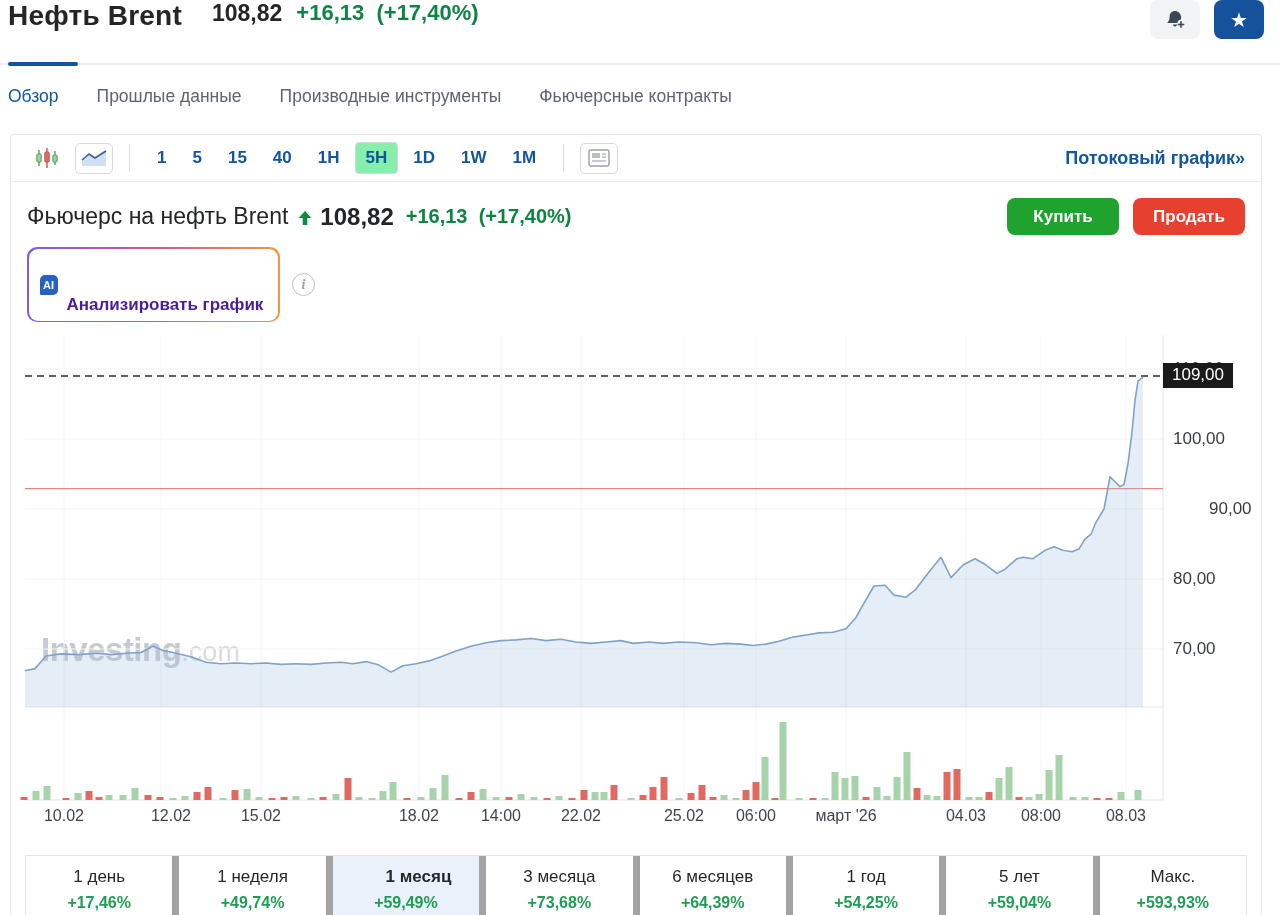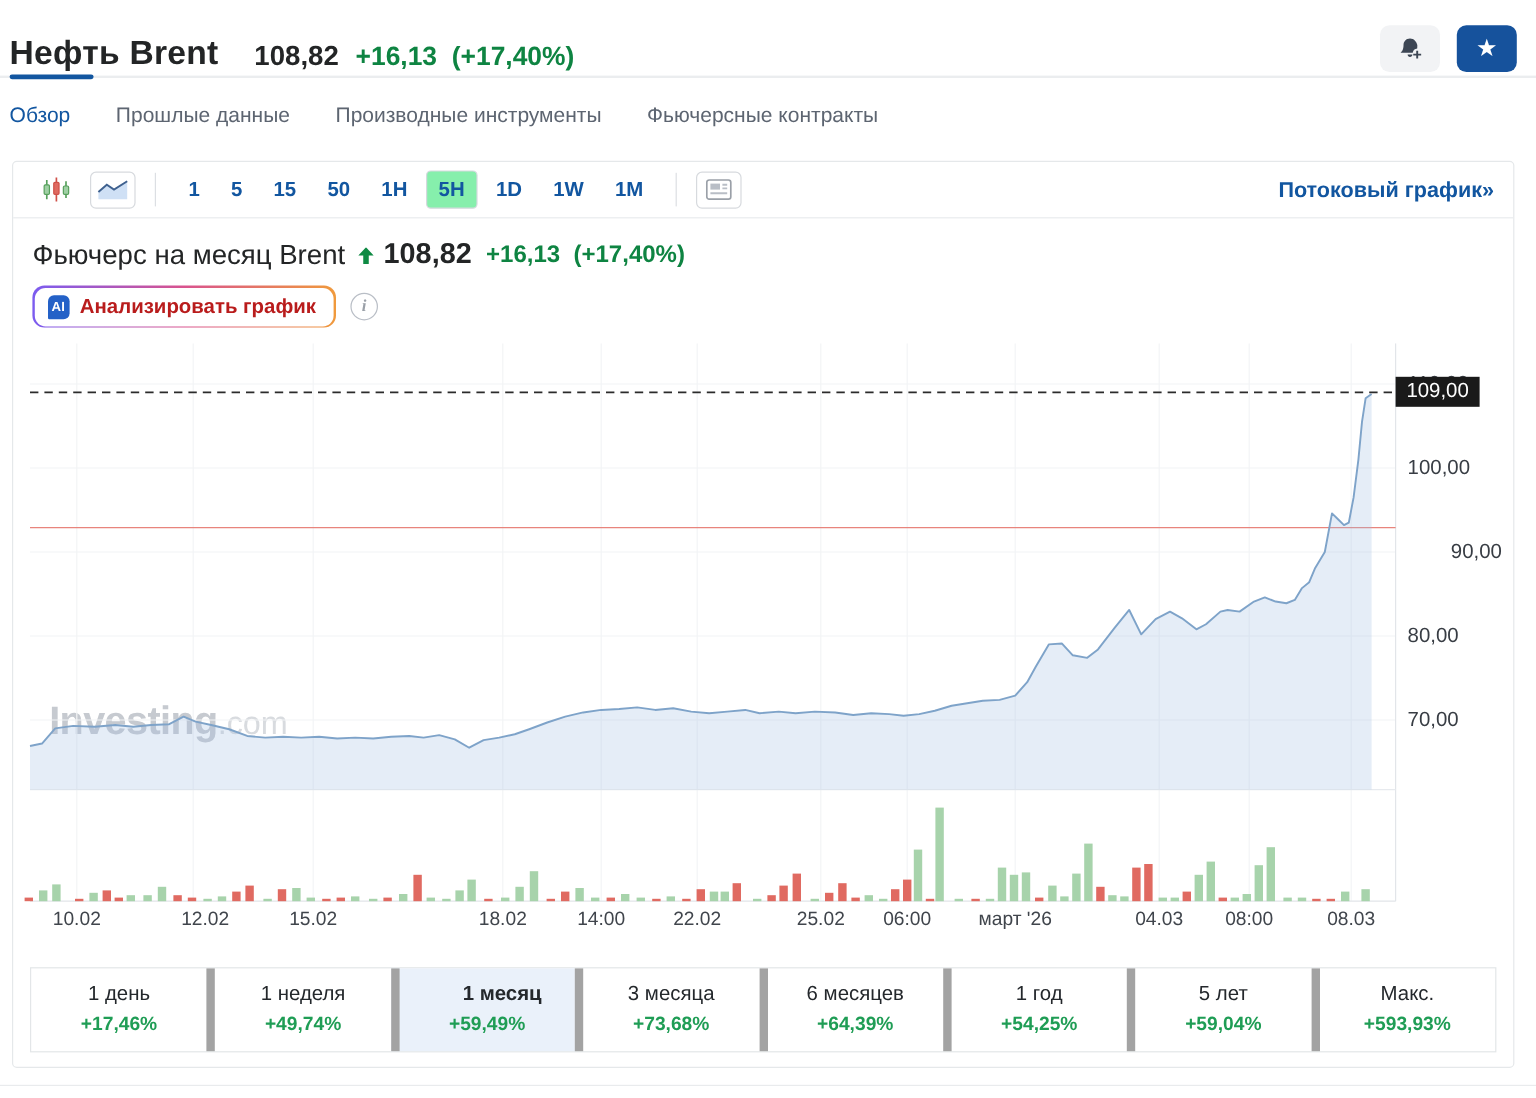--- a/index.html
+++ b/index.html
@@ -1,21 +1,21 @@
 <!DOCTYPE html>
 <html><head>
 <meta charset="utf-8">
 <style>
   * { box-sizing: border-box; margin: 0; padding: 0; }
   html,body { width:1280px; height:915px; background:#fff; overflow:hidden;
     font-family:"Liberation Sans", sans-serif; color:#232526; }
   .page { width:1280px; height:915px; position:relative; }
 
   
-  .hdr { display:flex; align-items:flex-end; height:60px; padding:0 16px 0 8px; }
+  .hdr { display:flex; align-items:flex-start; height:60px; padding:0 16px 0 8px; }
   .hdr-title { font-size:28px; font-weight:bold; letter-spacing:.2px; }
   .hdr-price { font-size:23px; font-weight:bold; margin-left:30px; }
   .hdr-change { font-size:22px; font-weight:bold; color:#0e8442; margin-left:14px; }
   .hdr-actions { margin-left:auto; display:flex; gap:14px; }
   .icon-btn { width:50px; height:39px; border:none; border-radius:8px; display:flex;
     align-items:center; justify-content:center; cursor:pointer; }
   .icon-btn.bell { background:#f2f3f5; }
   .icon-btn.star { background:#16529c; color:#fff; font-size:20px; }
 
   
@@ -51,21 +51,21 @@
     font-size:17px; font-weight:bold; font-family:inherit; cursor:pointer; }
   .btn-buy { background:#1fa32e; }
   .btn-sell { background:#e8402f; }
 
   
   .ai-row { display:flex; align-items:center; gap:12px; padding:8px 16px 0 16px; }
   .ai-grad { background:linear-gradient(90deg,#7b5cf0,#d9538e,#f09a3c); padding:1.5px; border-radius:10px; cursor:pointer; }
   .ai-inner { background:#fff; border-radius:9px; display:flex; align-items:center; gap:9px; padding:6px 15px 6px 11px; }
   .ai-badge { width:18px; height:20px; background:#2461c7; color:#fff; border-radius:5px 5px 5px 1px;
     font-size:11px; font-weight:bold; display:flex; align-items:center; justify-content:center; }
-  .ai-label { color:#b91c1c; font-size:17px; font-weight:bold; }
+  .ai-label { color:#4c1d95; font-size:17px; font-weight:bold;margin-top:40px; }
   .info-circle { width:23px; height:23px; border:1.5px solid #b9bec6; border-radius:50%; color:#9aa0a8;
     font-size:14px; font-style:italic; font-weight:bold; display:flex; align-items:center; justify-content:center;
     font-family:"Liberation Serif", serif; cursor:pointer; }
 
   
   .chart { position:relative; width:1250px; height:500px; margin-top:13px; }
   .chart svg { position:absolute; left:0; top:0; z-index:2; }
   .watermark { position:absolute; left:30px; top:296px; z-index:1; user-select:none; }
   .wm-b { font-size:33px; font-weight:bold; color:#c6cad0; letter-spacing:-.5px; }
   .wm-l { font-size:27px; color:#d8dbdf; }
@@ -151,21 +151,21 @@
             <polygon points="2,12 9,6 15,10 26,3 26,18 2,18" fill="#cfe0f5"></polygon>
             <polyline points="2,12 9,6 15,10 26,3" fill="none" stroke="#3f618f" stroke-width="1.6"></polyline>
           </svg>
         </span>
       </button>
       <div class="tb-sep"></div>
       <div class="intervals" id="intervals">
           <button class="intv">1</button>
           <button class="intv">5</button>
           <button class="intv">15</button>
-          <button class="intv">50</button>
+          <button class="intv">40</button>
           <button class="intv">1H</button>
           <button class="intv active">5H</button>
           <button class="intv">1D</button>
           <button class="intv">1W</button>
           <button class="intv">1M</button>
         </div>
       <div class="tb-sep"></div>
       <button class="tb-iconbox">
         <span style="display:flex">
           <svg width="22" height="18" viewBox="0 0 22 18">
@@ -177,30 +177,34 @@
           </svg>
         </span>
       </button>
       <span class="stream-link">
         <span>Потоковый график</span>
         <span>»</span>
       </span>
     </div>
 
     <div class="inst-row">
-      <span class="inst-name">Фьючерс на месяц Brent</span>
+      <span class="inst-name">Фьючерс на нефть Brent</span>
       <span class="inst-arrow">
         <svg width="14" height="14" viewBox="0 0 14 14">
             <path fill="#0e8a43" d="M7 0l6.4 7H9.3v7H4.7V7H.6z"></path>
           </svg>
       </span>
       <span class="inst-price">108,82</span>
       <span class="inst-change">
         <span>+16,13</span>&nbsp;
         <span>(+17,40%)</span>
+      </span>
+      <span class="trade-btns">
+        <button class="btn-buy">Купить</button>
+        <button class="btn-sell">Продать</button>
       </span>
     </div>
 
     <div class="ai-row">
       <div class="ai-grad">
         <div class="ai-inner">
           <span class="ai-badge">AI</span>
           <span class="ai-label">Анализировать график</span>
         </div>
       </div>

